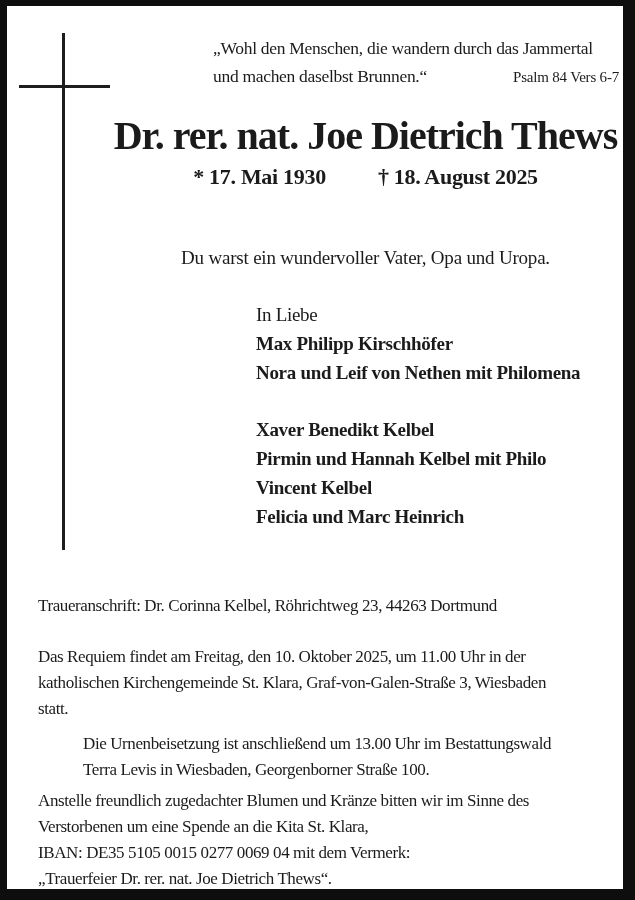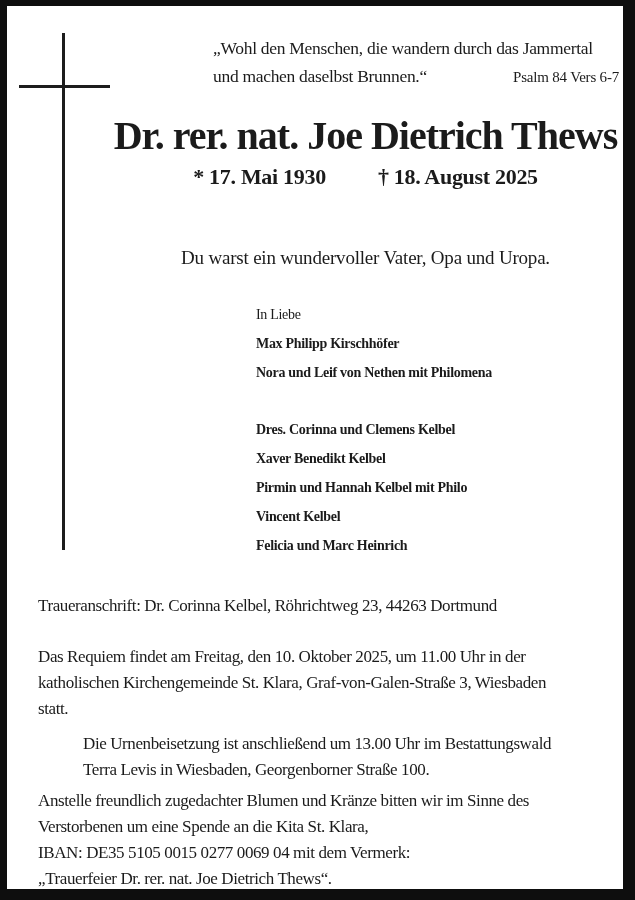--- a/index.html
+++ b/index.html
@@ -80,21 +80,21 @@
     text-align: center;
     font-size: 19px;
     letter-spacing: -0.2px;
     white-space: nowrap;
   }
 
   
   .mourners {
     position: absolute;
     left: 249px; top: 294px;
-    font-size: 14px;
+    font-size: 19px;
     line-height: 29px;
     letter-spacing: -0.3px;
     white-space: nowrap;
   }
   .mourners .bold { font-weight: 700; }
   .mourner-group2 { margin-top: 28px; }
 
   
   .bottom {
     position: absolute;
@@ -138,21 +138,20 @@
 
   <div class="tribute">Du warst ein wundervoller Vater, Opa und Uropa.</div>
 
   <div class="mourners">
     <div>In Liebe</div>
     <div class="mourner-group1">
       <div class="bold">Max Philipp Kirschhöfer</div>
       <div class="bold">Nora und Leif von Nethen mit Philomena</div>
     </div>
     <div class="mourner-group2">
-      <div class="bold">Dres. Corinna und Clemens Kelbel</div>
       <div class="bold">Xaver Benedikt Kelbel</div>
       <div class="bold">Pirmin und Hannah Kelbel mit Philo</div>
       <div class="bold">Vincent Kelbel</div>
       <div class="bold">Felicia und Marc Heinrich</div>
     </div>
   </div>
 
   <div class="bottom">
     <div class="address">Traueranschrift: Dr. Corinna Kelbel, Röhrichtweg 23, 44263 Dortmund</div>
 

